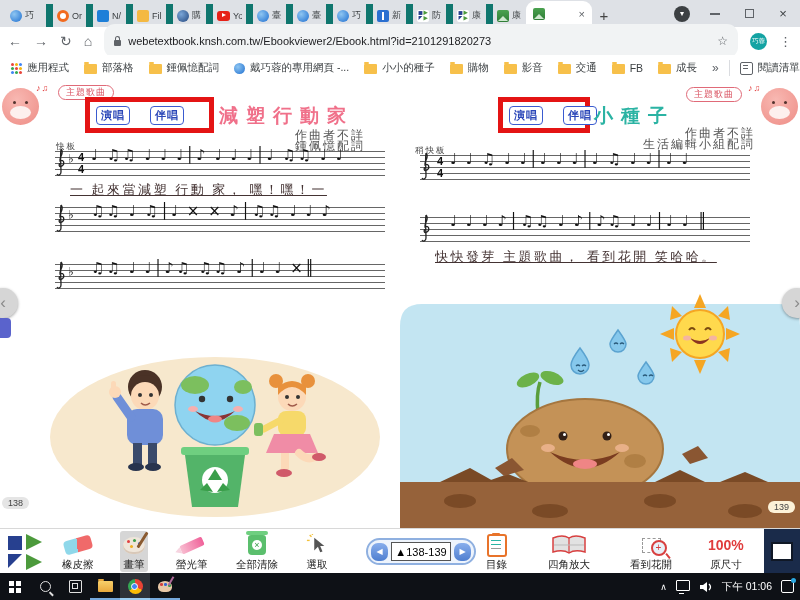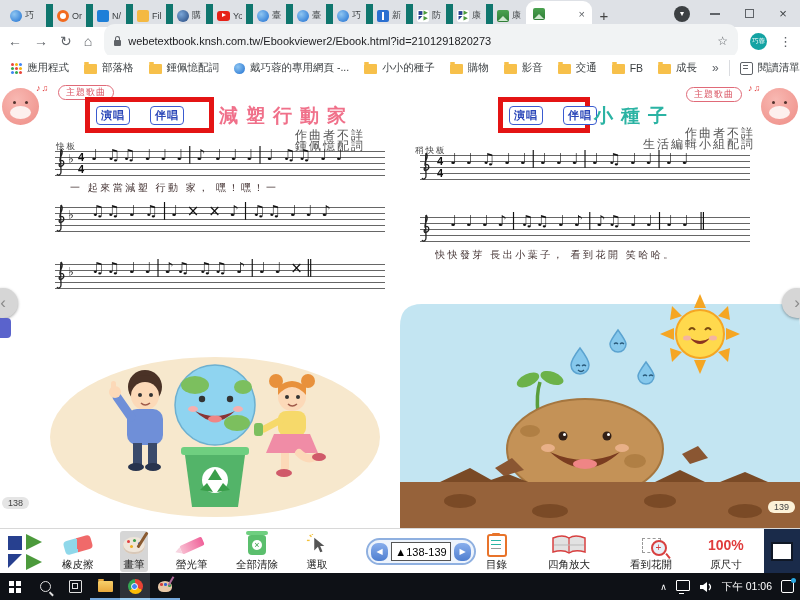--- a/index.html
+++ b/index.html
@@ -66,21 +66,21 @@
   .ptitle{position:absolute;font-size:19px;font-weight:bold;letter-spacing:8px;white-space:nowrap;}
   .ptitle.pink{color:#f0708a;}
   .ptitle.teal{color:#2bb3a3;}
   .credits{position:absolute;font-size:12px;color:#555;text-align:right;line-height:11px;letter-spacing:2px;}
   .tempo{position:absolute;font-size:8.5px;color:#444;letter-spacing:2px;}
   .staff{position:absolute;height:25px;background:repeating-linear-gradient(#666 0,#666 1px,transparent 1px,transparent 6px);}
   .clef{position:absolute;left:0;top:-3px;}
   .keysig{position:absolute;left:13px;top:1px;font-size:12px;color:#111;}
   .tsig{position:absolute;left:22px;top:0;font-size:11px;font-weight:bold;color:#111;line-height:12px;text-align:center;width:8px;}
   .notes{position:absolute;left:36px;right:4px;top:-5px;font-size:15px;color:#111;letter-spacing:2px;white-space:nowrap;overflow:hidden;font-family:"DejaVu Sans",sans-serif;}
-  .lyrics{position:absolute;font-size:10px;color:#433;letter-spacing:2.5px;white-space:nowrap;overflow:hidden;}
+  .lyrics{position:absolute;font-size:13px;color:#433;letter-spacing:2.5px;white-space:nowrap;overflow:hidden;text-decoration:underline;}
   .pagebadge{position:absolute;font-size:9px;color:#444;border-radius:8px;padding:1px 6px;}
   .pb-l{background:#e5e5e5;}
   .pb-r{background:#fdf2d8;}
   .sidearrow{position:absolute;width:30px;height:30px;border-radius:50%;background:#d6d6d6;color:#8a8a8a;display:flex;align-items:center;justify-content:center;font-size:17px;box-shadow:0 1px 3px rgba(0,0,0,.35);}
   .lwidget{position:absolute;left:0;width:11px;height:20px;background:#5a63cc;border-radius:0 4px 4px 0;}
   .illus{position:absolute;}
   
   .etb{position:absolute;left:0;top:528px;right:0;height:45px;background:#fff;border-top:1px solid #d8d8d8;box-sizing:border-box;}
   .etool{position:absolute;top:2px;display:flex;flex-direction:column;align-items:center;justify-content:flex-end;height:41px;}
   .etool .lbl{font-size:10.5px;color:#222;white-space:nowrap;margin-top:1px;}
@@ -400,21 +400,21 @@
       <span class="tsig" style="left:16px;"><span>4</span><br><span>4</span></span>
       <span class="notes" style="left:30px;">♩ ♩ ♫ ♩ ♩│♩ ♩ ♩│♩ ♫ ♩ ♩│♩ ♩</span>
     </div>
 
     <div class="staff" style="left:420px;top:136px;width:330px;">
       <svg class="clef" width="12" height="32" viewBox="0 0 12 32">
           <path d="M6 1 C10 5 4 9 5 13 C9 11 10 16 7 18 C4 20 3 16 6 15 M6 1 C5 8 6 16 6 24 C6 27 3 28 2 26" fill="none" stroke="#222" stroke-width="1.3"></path>
         </svg>
       <span class="notes" style="left:30px;">♩ ♩ ♩ ♪│♫♫ ♩ ♪│♪♫ ♩ ♩│♩ ♩ ║</span>
     </div>
-    <div class="lyrics" style="left:435px;top:167px;width:315px;">快快發芽 長出小葉子， 看到花開 笑哈哈。</div>
+    <div class="lyrics" style="left:435px;top:167px;width:315px;">快快發芽 主題歌曲， 看到花開 笑哈哈。</div>
 
     <svg class="illus" style="left:400px;top:205px;" width="400" height="242" viewBox="0 0 400 242">
       <path d="M0 40 Q0 18 22 18 L378 18 Q400 18 400 40 L400 200 L0 200 Z" fill="#c3e5f2"></path>
       <g>
         <g fill="#f5a623">
           <polygon points="300,8 306,22 294,22"></polygon>
             <polygon points="300,88 306,74 294,74"></polygon>
           <polygon points="260,48 274,42 274,54"></polygon>
             <polygon points="340,48 326,42 326,54"></polygon>
           <polygon points="272,20 282,30 270,34"></polygon>

